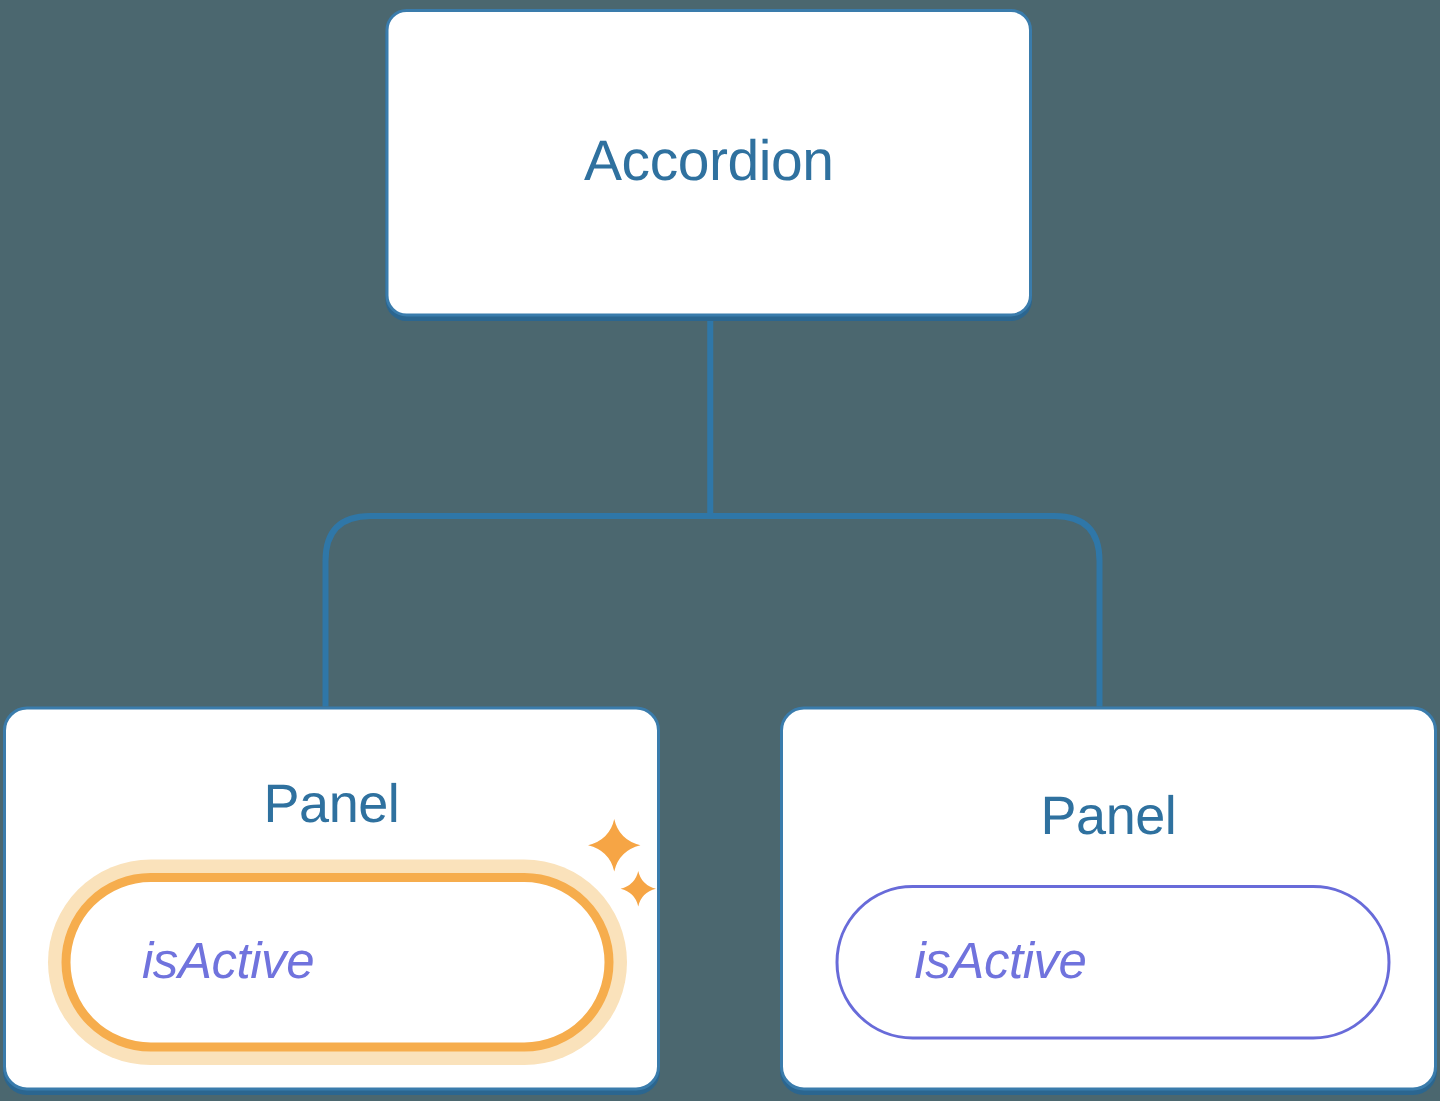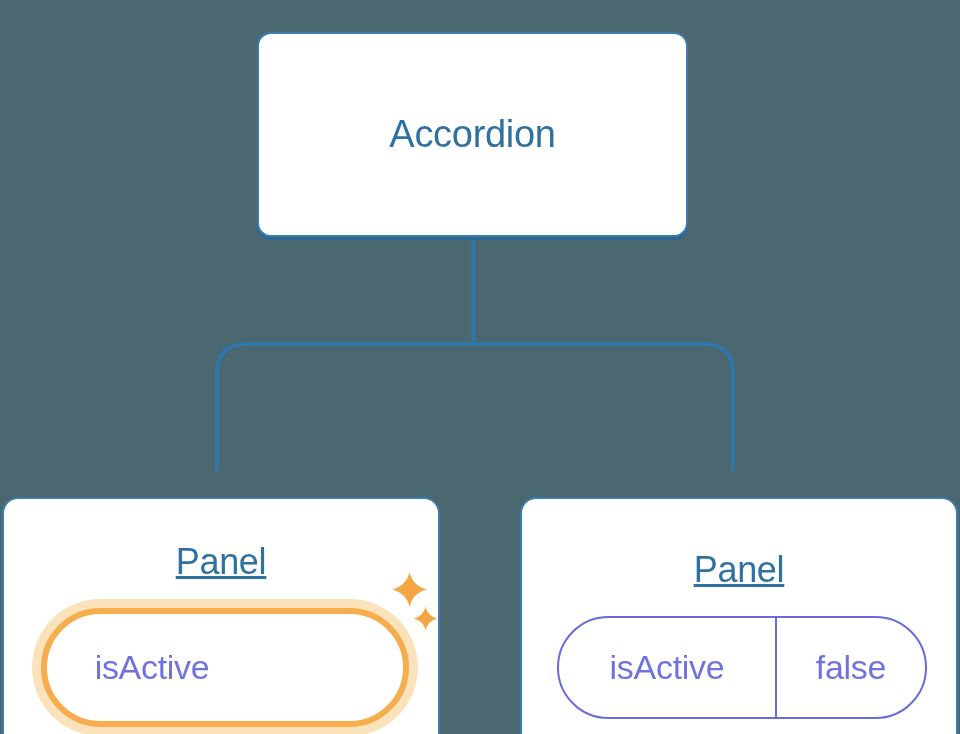--- a/index.html
+++ b/index.html
@@ -24,21 +24,20 @@
     fill: none;
     stroke: var(--connector, #2F77A8);
     stroke-width: 4;
   }
   .node {
     position: absolute;
     background: var(--node-fill, #FFFFFF);
     border: 2.5px solid var(--node-border, #3A7CAC);
     box-shadow: 0 3px 0 var(--node-shadow, #2B6690);
     box-sizing: border-box;
-    margin-top: 26px;
   }
   .node.root {
     left: 257px; top: 6px;
     width: 431px; height: 205px;
     border-radius: 14px;
     display: flex;
     align-items: center;
     justify-content: center;
   }
   .node.panel {
@@ -55,30 +54,30 @@
     letter-spacing: -0.3px;
   }
   .panel-title {
     position: absolute;
     left: 0; right: 0;
     text-align: center;
     color: var(--node-text, #2F719F);
     font-size: 36px;
     font-weight: 500;
     letter-spacing: -0.3px;
-    text-decoration: underline;
   }
   .panel.left  .panel-title { top: 42px; }
   .panel.right .panel-title { top: 50px; }
   .pill {
     position: absolute;
     display: flex;
     background: #FFFFFF;
     box-sizing: border-box;
     align-items: stretch;
+    font-style: italic;
   }
   .pill-cell {
     display: flex;
     align-items: center;
     justify-content: center;
     font-size: 34px;
     color: var(--state-text, #7073DD);
     letter-spacing: -0.3px;
   }
   .pill-cell.key { width: 59%; }
@@ -141,17 +140,16 @@
     <svg class="sparkle small" viewBox="0 0 36 36" xmlns="http://www.w3.org/2000/svg">
       <path d="M18 1 Q21 14.5 35 18 Q21 21.5 18 35 Q15 21.5 1 18 Q15 14.5 18 1 Z"></path>
     </svg>
   </div>
 
   <div class="node panel right">
     <div class="panel-title">Panel</div>
 
     <div class="pill normal">
       <div class="pill-cell key">isActive</div>
-      <div class="pill-cell value">false</div>
     </div>
   </div>
 
 </div>
 
 </body></html>

